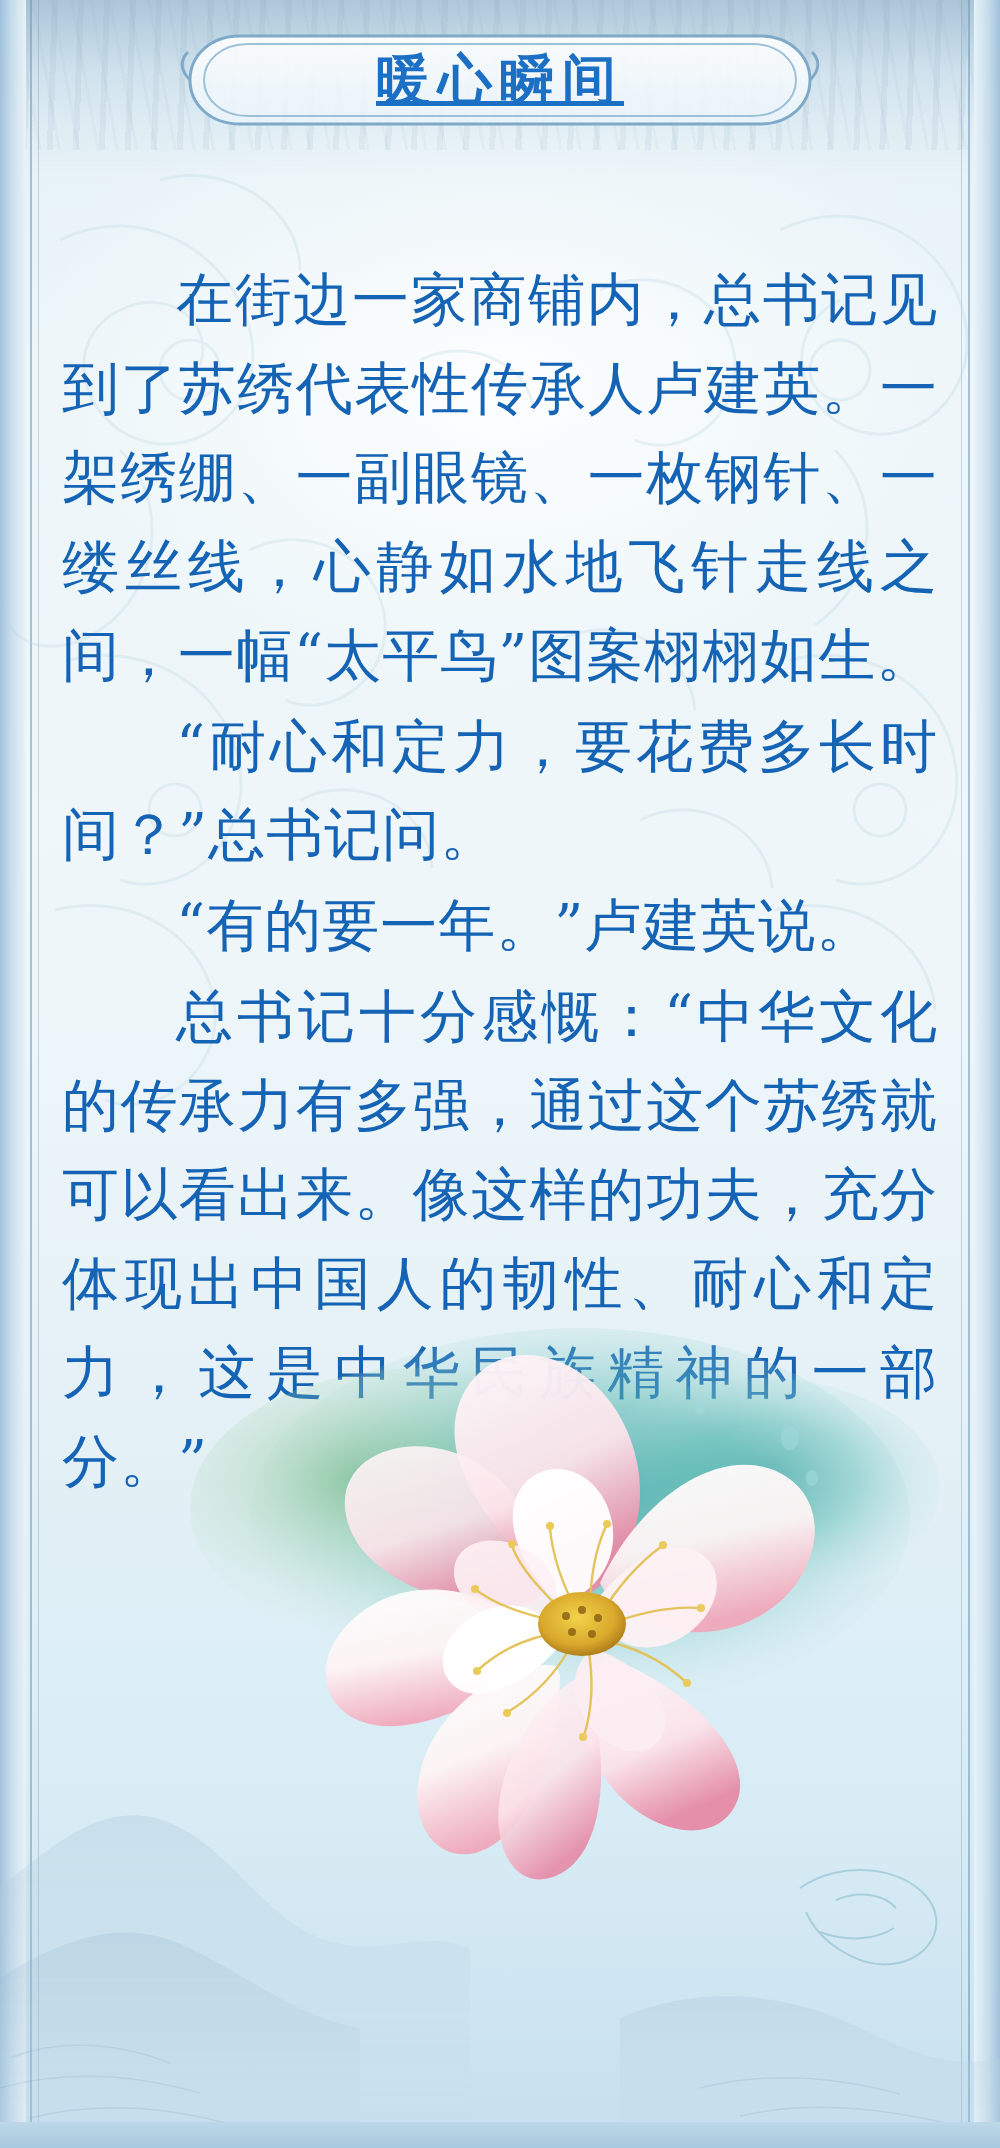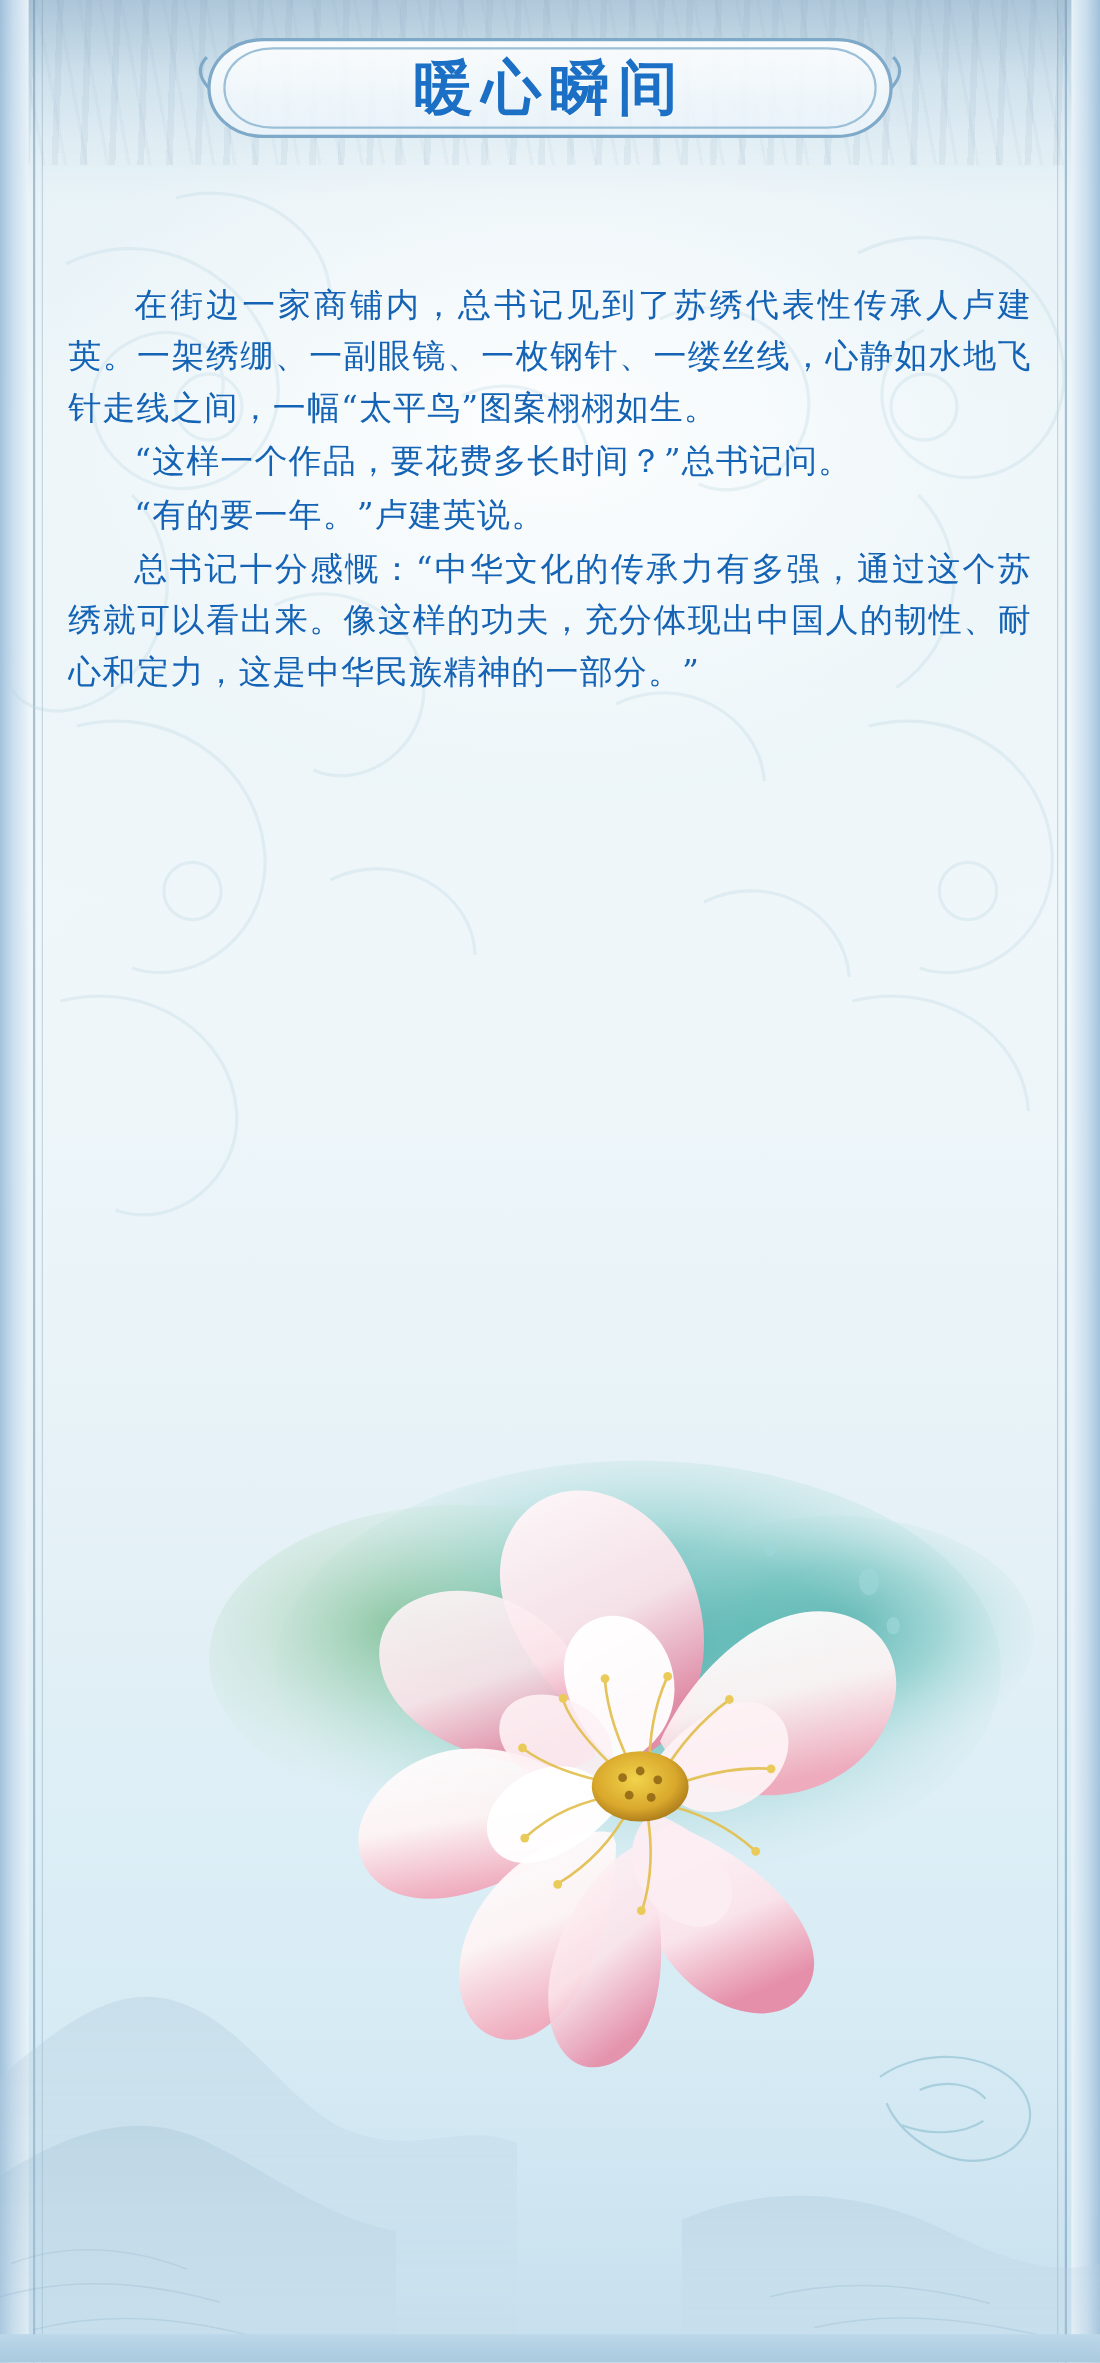--- a/index.html
+++ b/index.html
@@ -92,31 +92,32 @@
     left: 0; right: 0; top: 0; bottom: 0;
     display: flex;
     align-items: center;
     justify-content: center;
     font-family: "DejaVu Serif", serif;
     font-size: 54px;
     font-weight: 700;
     letter-spacing: 8px;
     color: #1b6fc4;
     text-shadow: 0 1px 0 rgba(255,255,255,0.7);
+    text-decoration: underline;
   }
 
   
   .article {
     position: absolute;
     left: 62px;
     right: 62px;
     top: 255px;
     color: #1463b5;
     font-family: "DejaVu Serif", serif;
-    font-size: 30px;
+    font-size: 57px;
     line-height: 1.56;
     letter-spacing: 1px;
     text-align: justify;
     text-justify: inter-ideograph;
   }
   .article p {
     margin: 0 0 2px 0;
     text-indent: 2em;
   }
 
@@ -190,21 +191,21 @@
       <path d="M60,10 C30,10 10,30 10,54 C10,78 30,98 60,98 L580,98 C610,98 630,78 630,54 C630,30 610,10 580,10 Z" fill="url(#plaqueFill)" stroke="#7fa9c9" stroke-width="3"></path>
       <path d="M68,18 C42,18 24,34 24,54 C24,74 42,90 68,90 L572,90 C598,90 616,74 616,54 C616,34 598,18 572,18 Z" fill="none" stroke="#9cc0d8" stroke-width="2"></path>
       <path d="M10,54 C0,44 0,34 8,26" fill="none" stroke="#7fa9c9" stroke-width="3"></path>
       <path d="M630,54 C640,44 640,34 632,26" fill="none" stroke="#7fa9c9" stroke-width="3"></path>
     </svg>
     <div class="title-text">暖心瞬间</div>
   </div>
 
   <div class="article">
     <p>在街边一家商铺内，总书记见到了苏绣代表性传承人卢建英。一架绣绷、一副眼镜、一枚钢针、一缕丝线，心静如水地飞针走线之间，一幅“太平鸟”图案栩栩如生。</p>
-    <p>“这样一个作品，要花费多长时间？”总书记问。</p>
+    <p>“耐心和定力，要花费多长时间？”总书记问。</p>
     <p>“有的要一年。”卢建英说。</p>
     <p>总书记十分感慨：“中华文化的传承力有多强，通过这个苏绣就可以看出来。像这样的功夫，充分体现出中国人的韧性、耐心和定力，这是中华民族精神的一部分。”</p>
   </div>
 
   <div class="lotus-wrap">
 
     <svg class="mountains" viewBox="0 0 1000 560" preserveAspectRatio="none">
       <defs>
         <linearGradient id="mtn1" x1="0" y1="0" x2="0" y2="1">
           <stop offset="0%" stop-color="#a9c4d6" stop-opacity="0.55"></stop>

